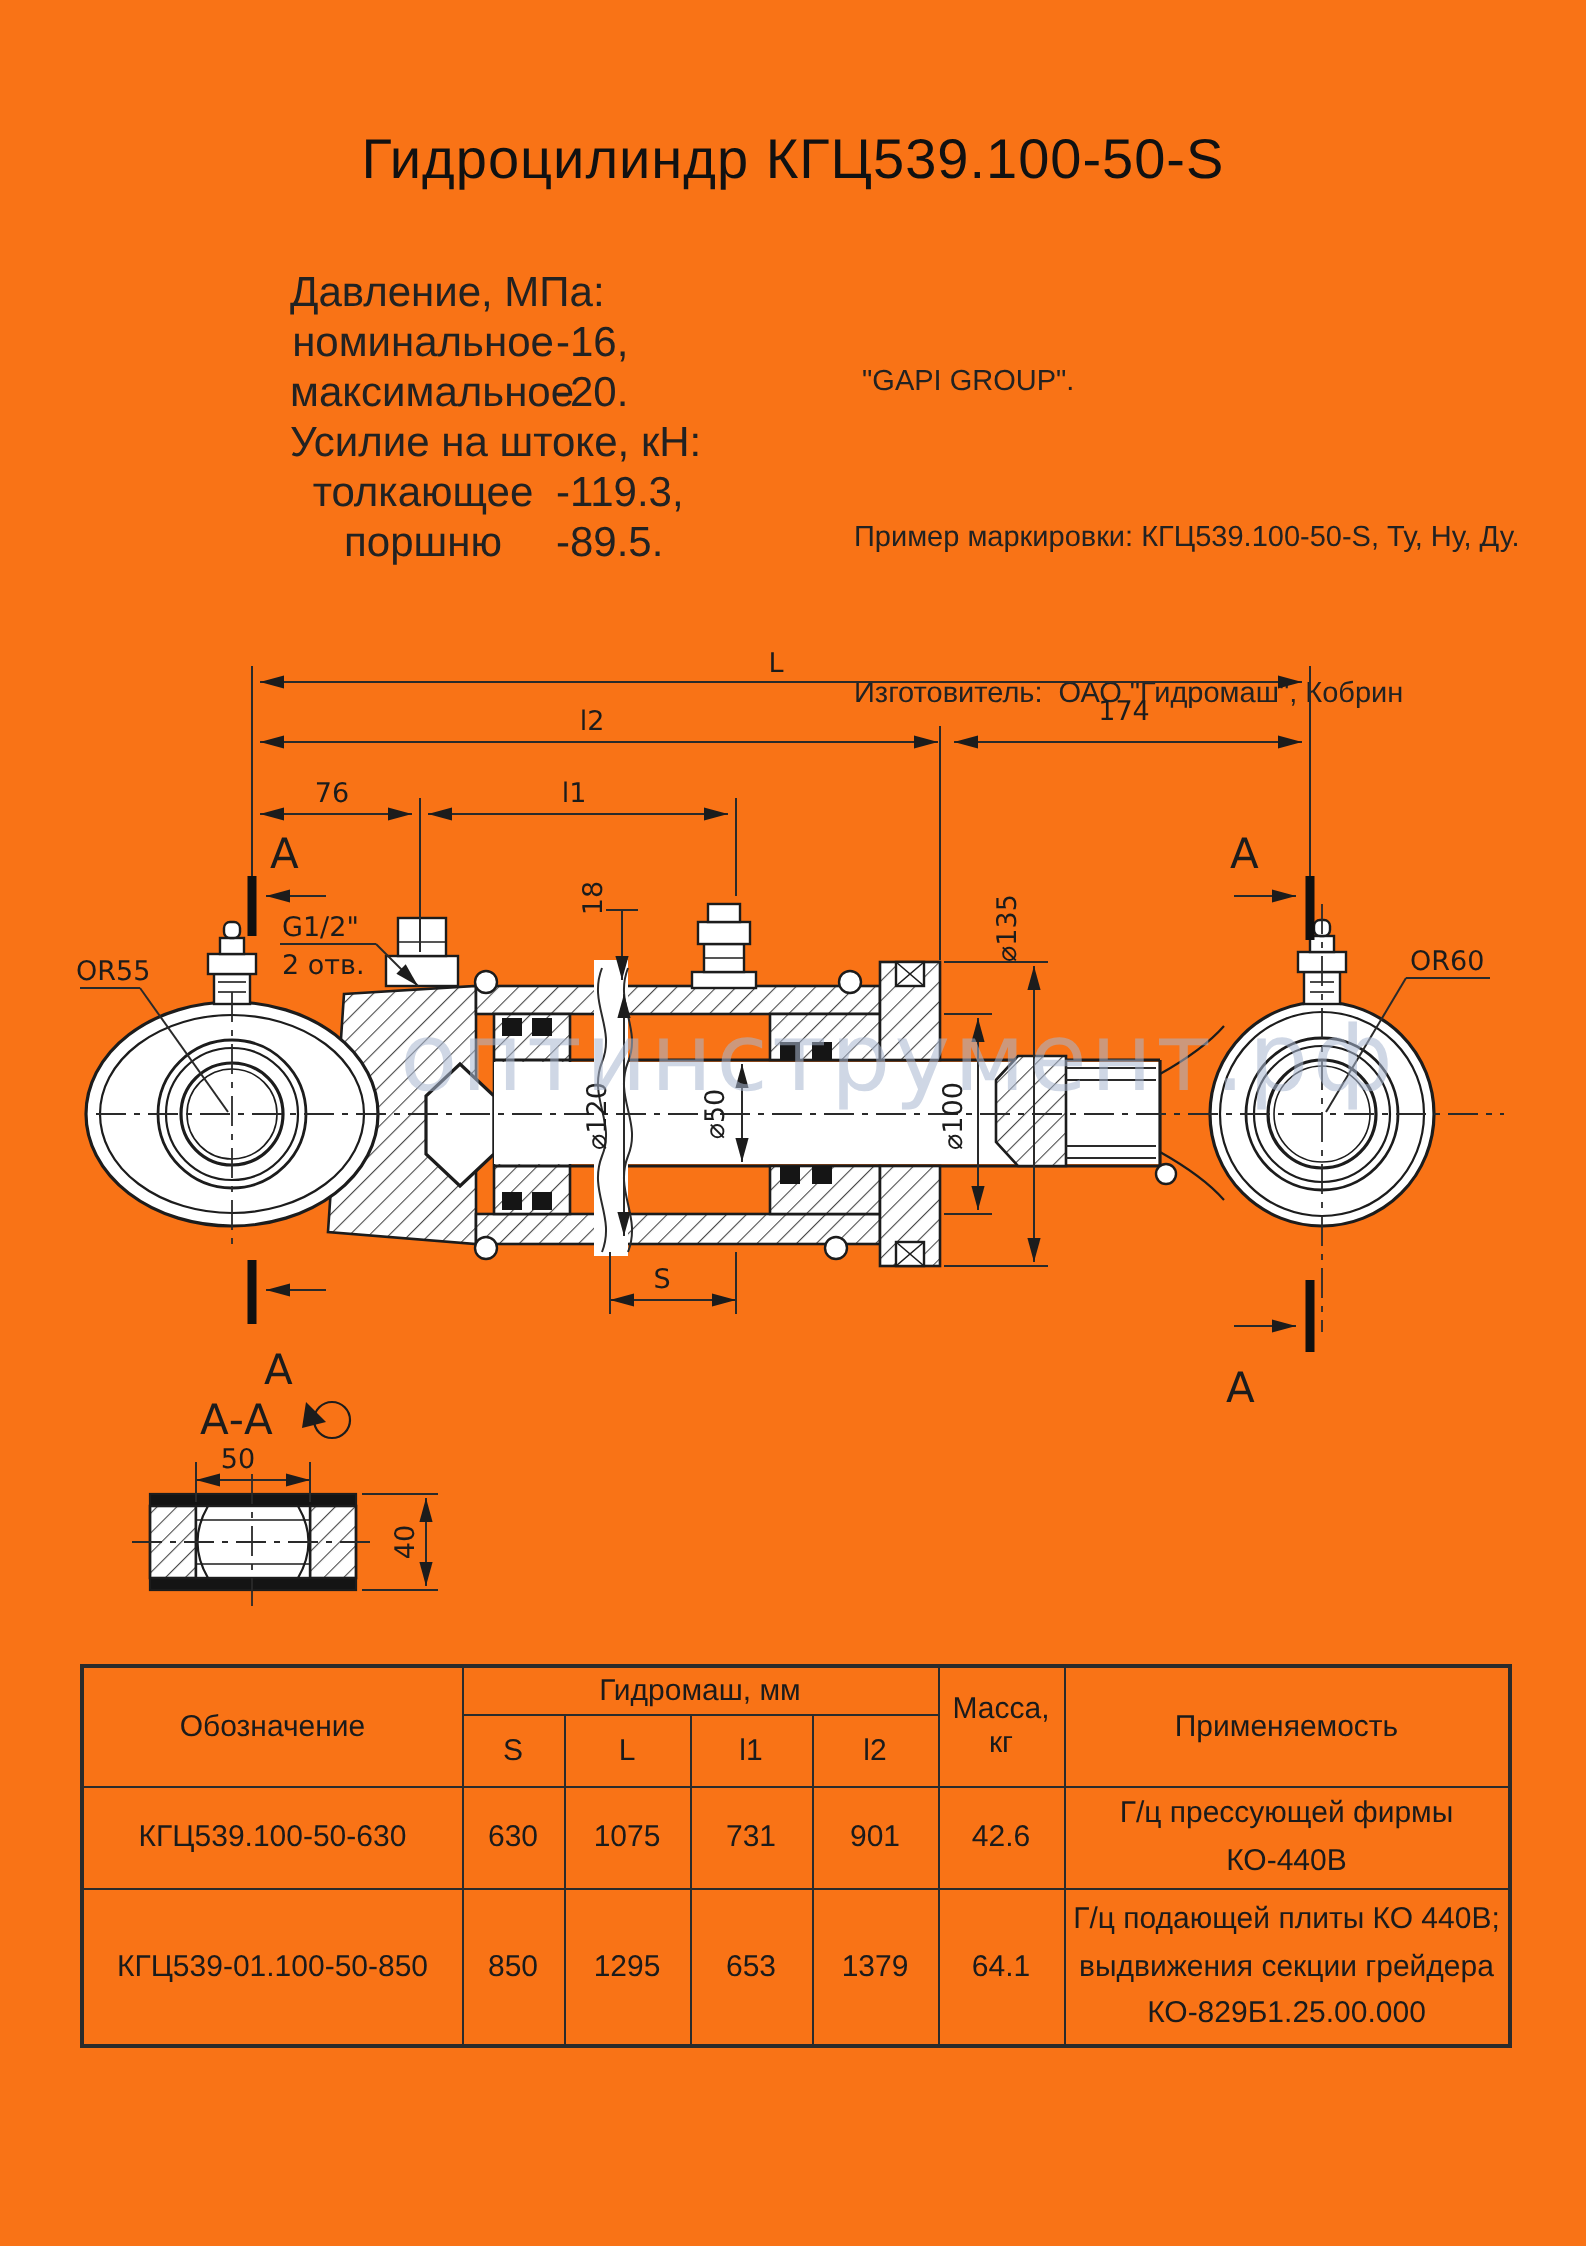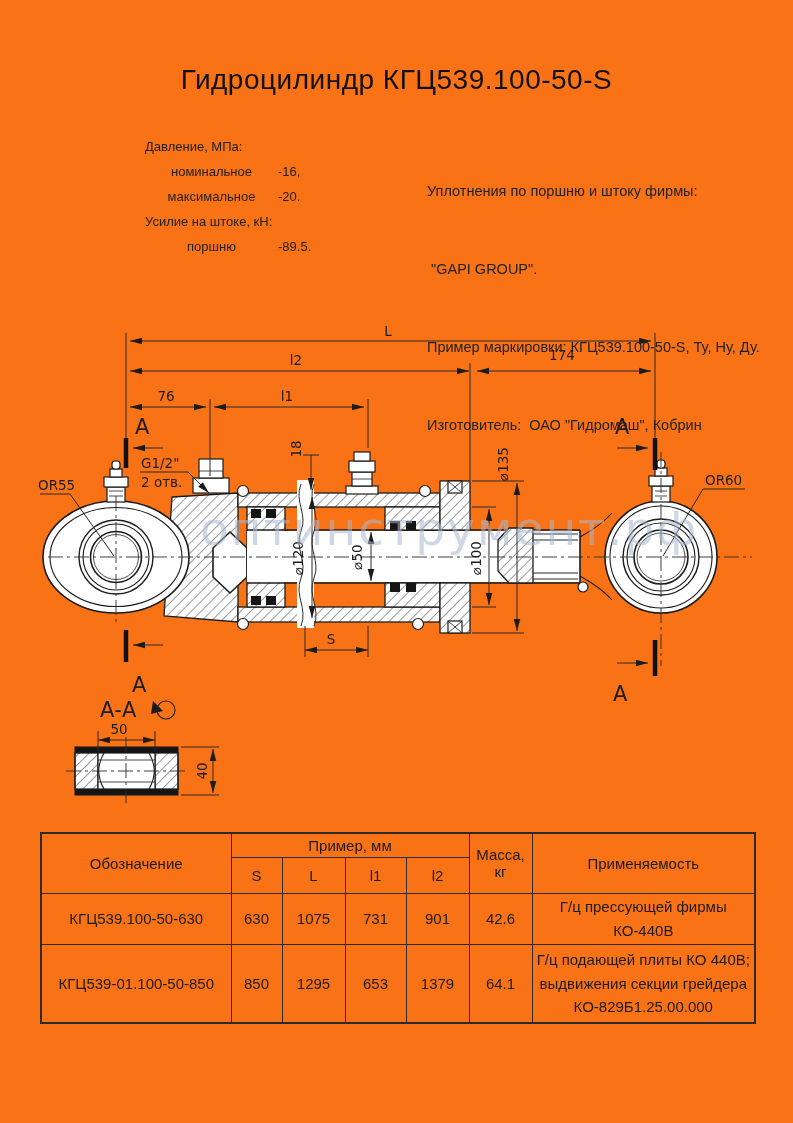--- a/index.html
+++ b/index.html
@@ -1,21 +1,21 @@
 <!DOCTYPE html>
 <html><head>
 <meta charset="utf-8">
 <style>
   html,body{margin:0;padding:0;background:#e8e8e8;}
   .page{position:relative;width:793px;height:1123px;background:#f97316;margin:0 auto;overflow:hidden;
         font-family:"Liberation Sans", sans-serif;color:#1b1b1b;}
   .title{position:absolute;left:0;top:64px;width:793px;text-align:center;
          font-size:28px;letter-spacing:0.5px;color:#111;}
   
-  .specsL{position:absolute;left:145px;top:134px;font-size:13px;line-height:25px;color:#222;}
+  .specsL{position:absolute;left:145px;top:134px;font-size:21px;line-height:25px;color:#222;}
   .specsL .row{display:flex;text-align:center;}
   .specsL .lab{width:133px;}
   .specsR{position:absolute;left:427px;top:126px;font-size:14.5px;line-height:26px;color:#222;white-space:pre;}
   
   svg.draw{position:absolute;left:0;top:0;}
   .ol  {fill:#ffffff;stroke:#1c1c1c;stroke-width:1.6;}
   .ol2 {fill:#ffffff;stroke:#1c1c1c;stroke-width:1.2;}
   .ln  {fill:none;stroke:#1c1c1c;stroke-width:1.1;}
   .lnt {fill:none;stroke:#1c1c1c;stroke-width:0.8;}
   .thin{fill:none;stroke:#2a2a2a;stroke-width:1;}
@@ -53,27 +53,30 @@
     <div class="row">
       <span class="lab">номинальное</span>
       <span>-16,</span>
     </div>
     <div class="row">
       <span class="lab">максимальное</span>
       <span>-20.</span>
     </div>
     <div>Усилие на штоке, кН:</div>
     <div class="row">
+      <span class="lab">толкающее</span>
+      <span>-119.3,</span>
+    </div>
+    <div class="row">
       <span class="lab">поршню</span>
       <span>-89.5.</span>
     </div>
   </div>
 
   <div class="specsR">
-    <div>Уплотнения по поршню и штоку фирмы:</div>
     <div> "GAPI GROUP".</div>
     <div>Пример маркировки: КГЦ539.100-50-S, Ту, Ну, Ду.</div>
     <div>Изготовитель:  ОАО "Гидромаш", Кобрин</div>
   </div>
 
   <svg class="draw" width="793" height="1123" viewBox="0 0 793 1123">
     <defs>
       <pattern id="h" width="7" height="7" patternUnits="userSpaceOnUse" patternTransform="rotate(45)">
         <rect width="7" height="7" fill="#ffffff"></rect>
         <line x1="0" y1="0" x2="0" y2="7" stroke="#4a4a4a" stroke-width="1.1"></line>
@@ -320,21 +323,21 @@
           <col class="c1">
           <col class="c2">
           <col class="c3">
           <col class="c4">
           <col class="c5">
           <col class="c6">
       </colgroup>
       <tbody>
         <tr class="h1">
           <td rowspan="2">Обозначение</td>
-          <td colspan="4">Пример, мм</td>
+          <td colspan="4">Гидромаш, мм</td>
           <td rowspan="2" class="pre">Масса,
 кг</td>
           <td rowspan="2">Применяемость</td>
         </tr>
         <tr class="h2">
           <td>S</td>
           <td>L</td>
           <td>l1</td>
           <td>l2</td>
         </tr>

